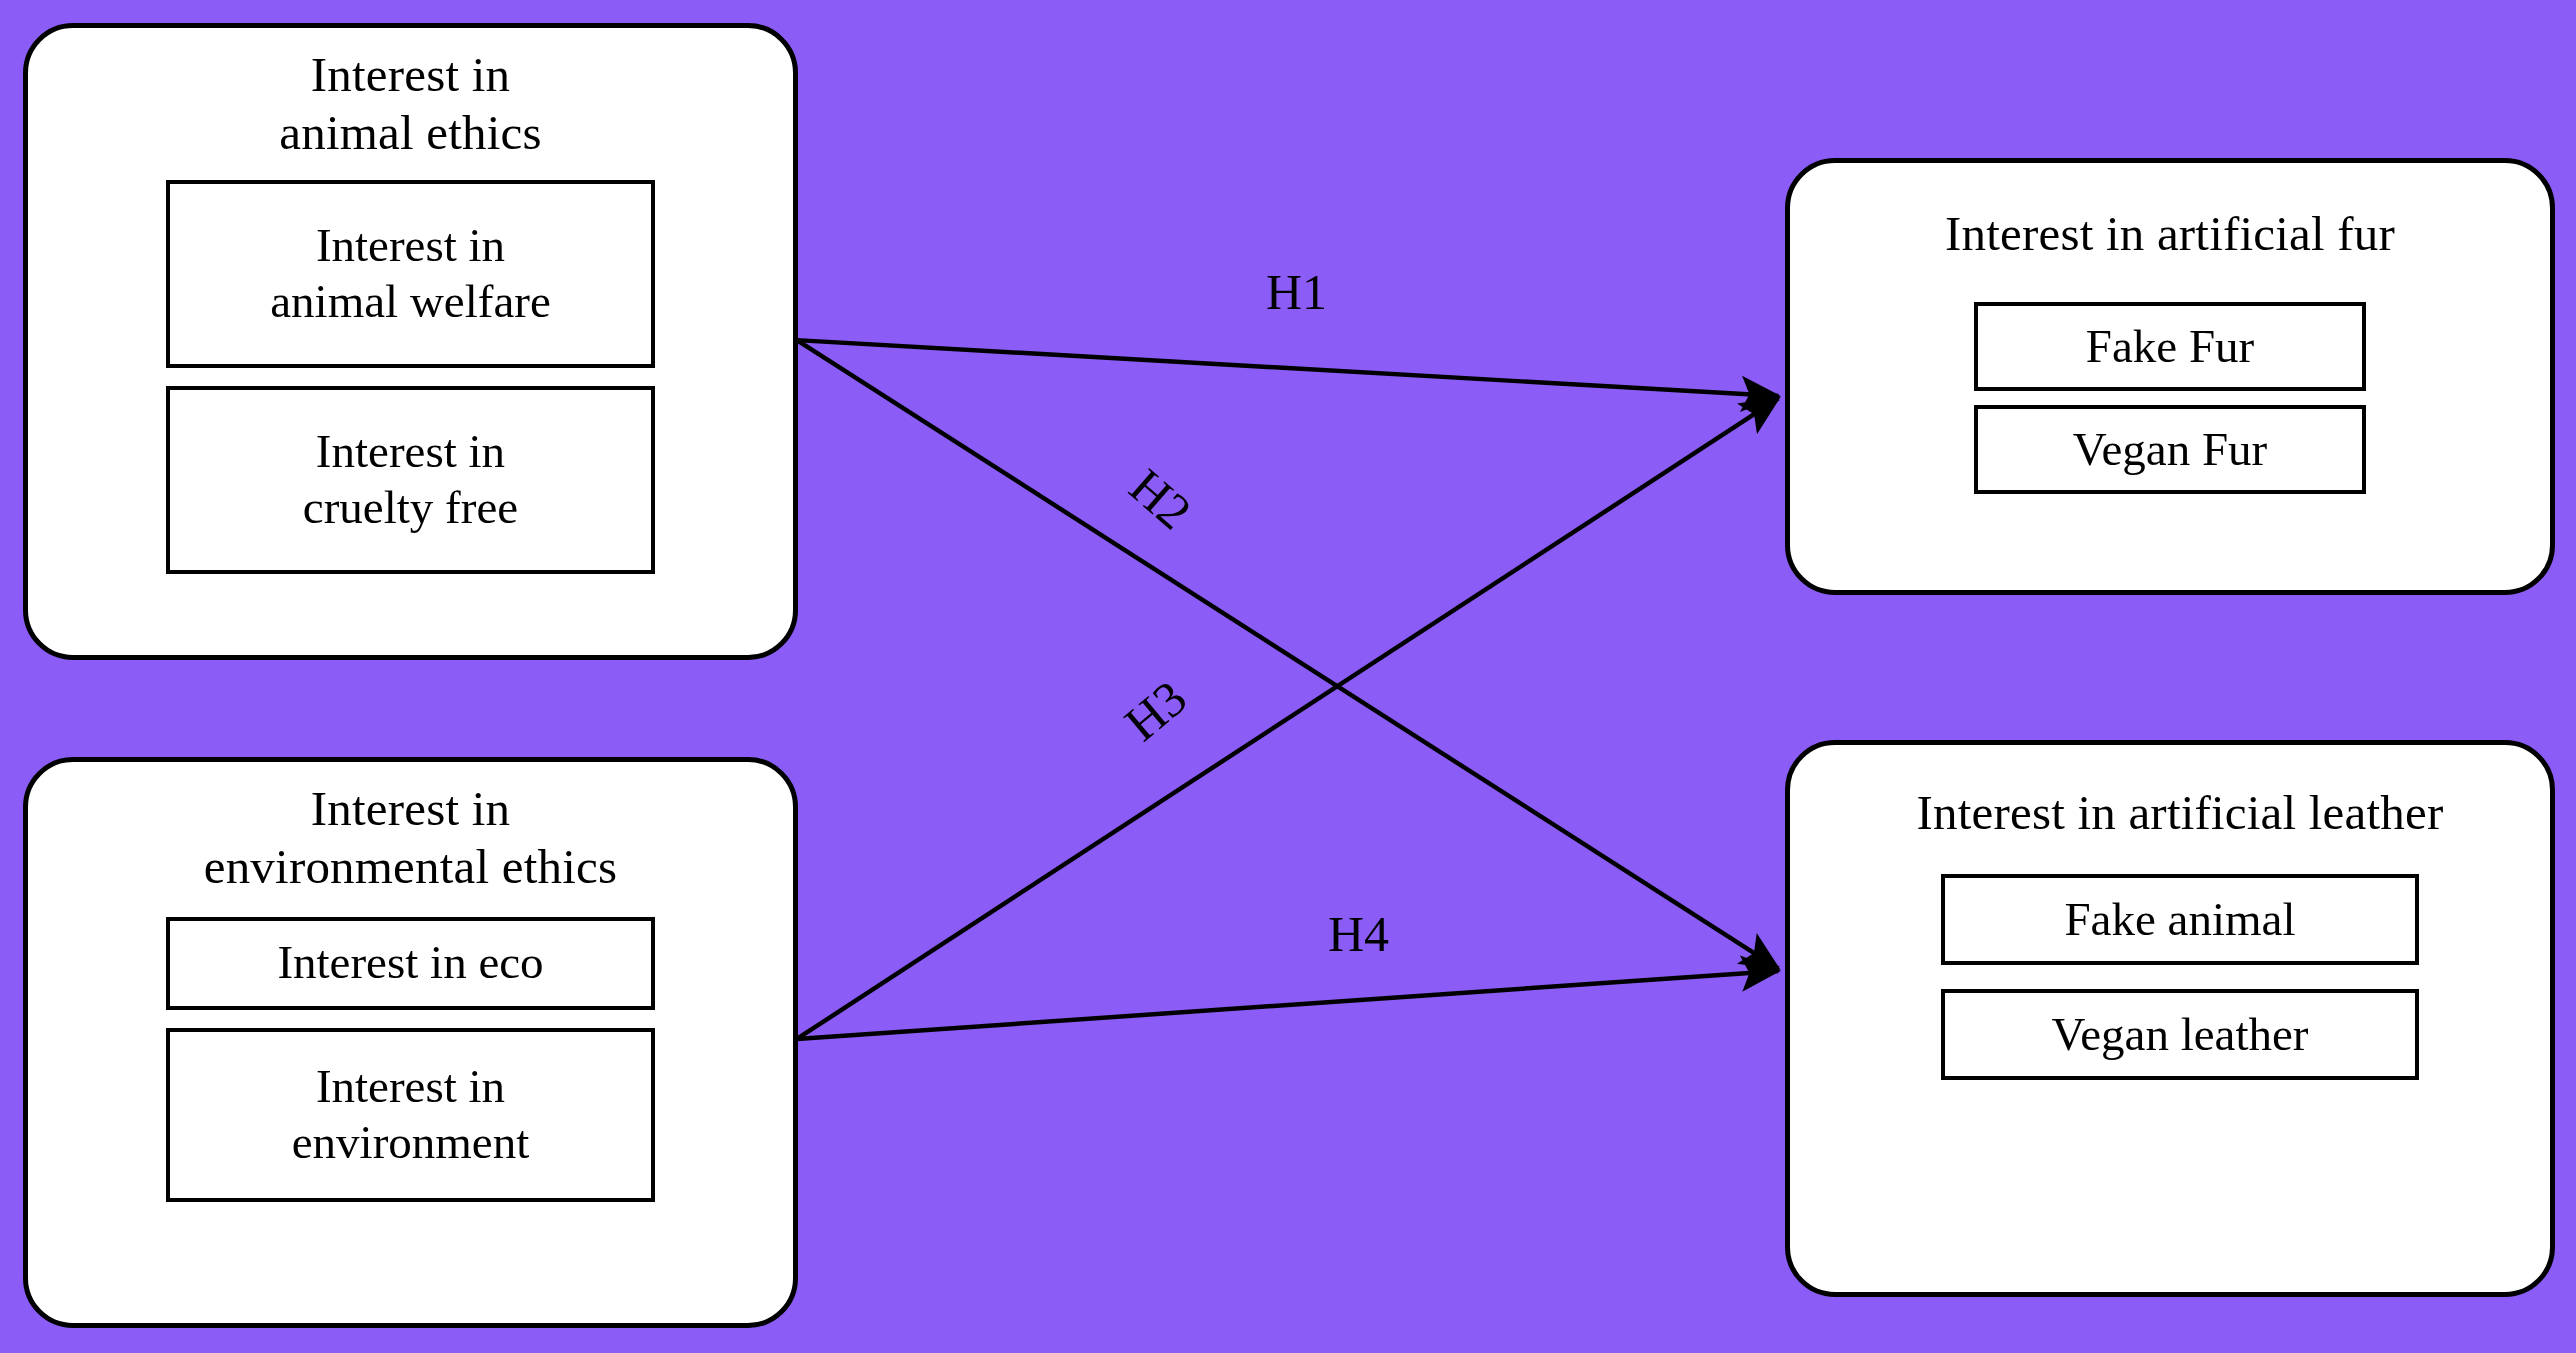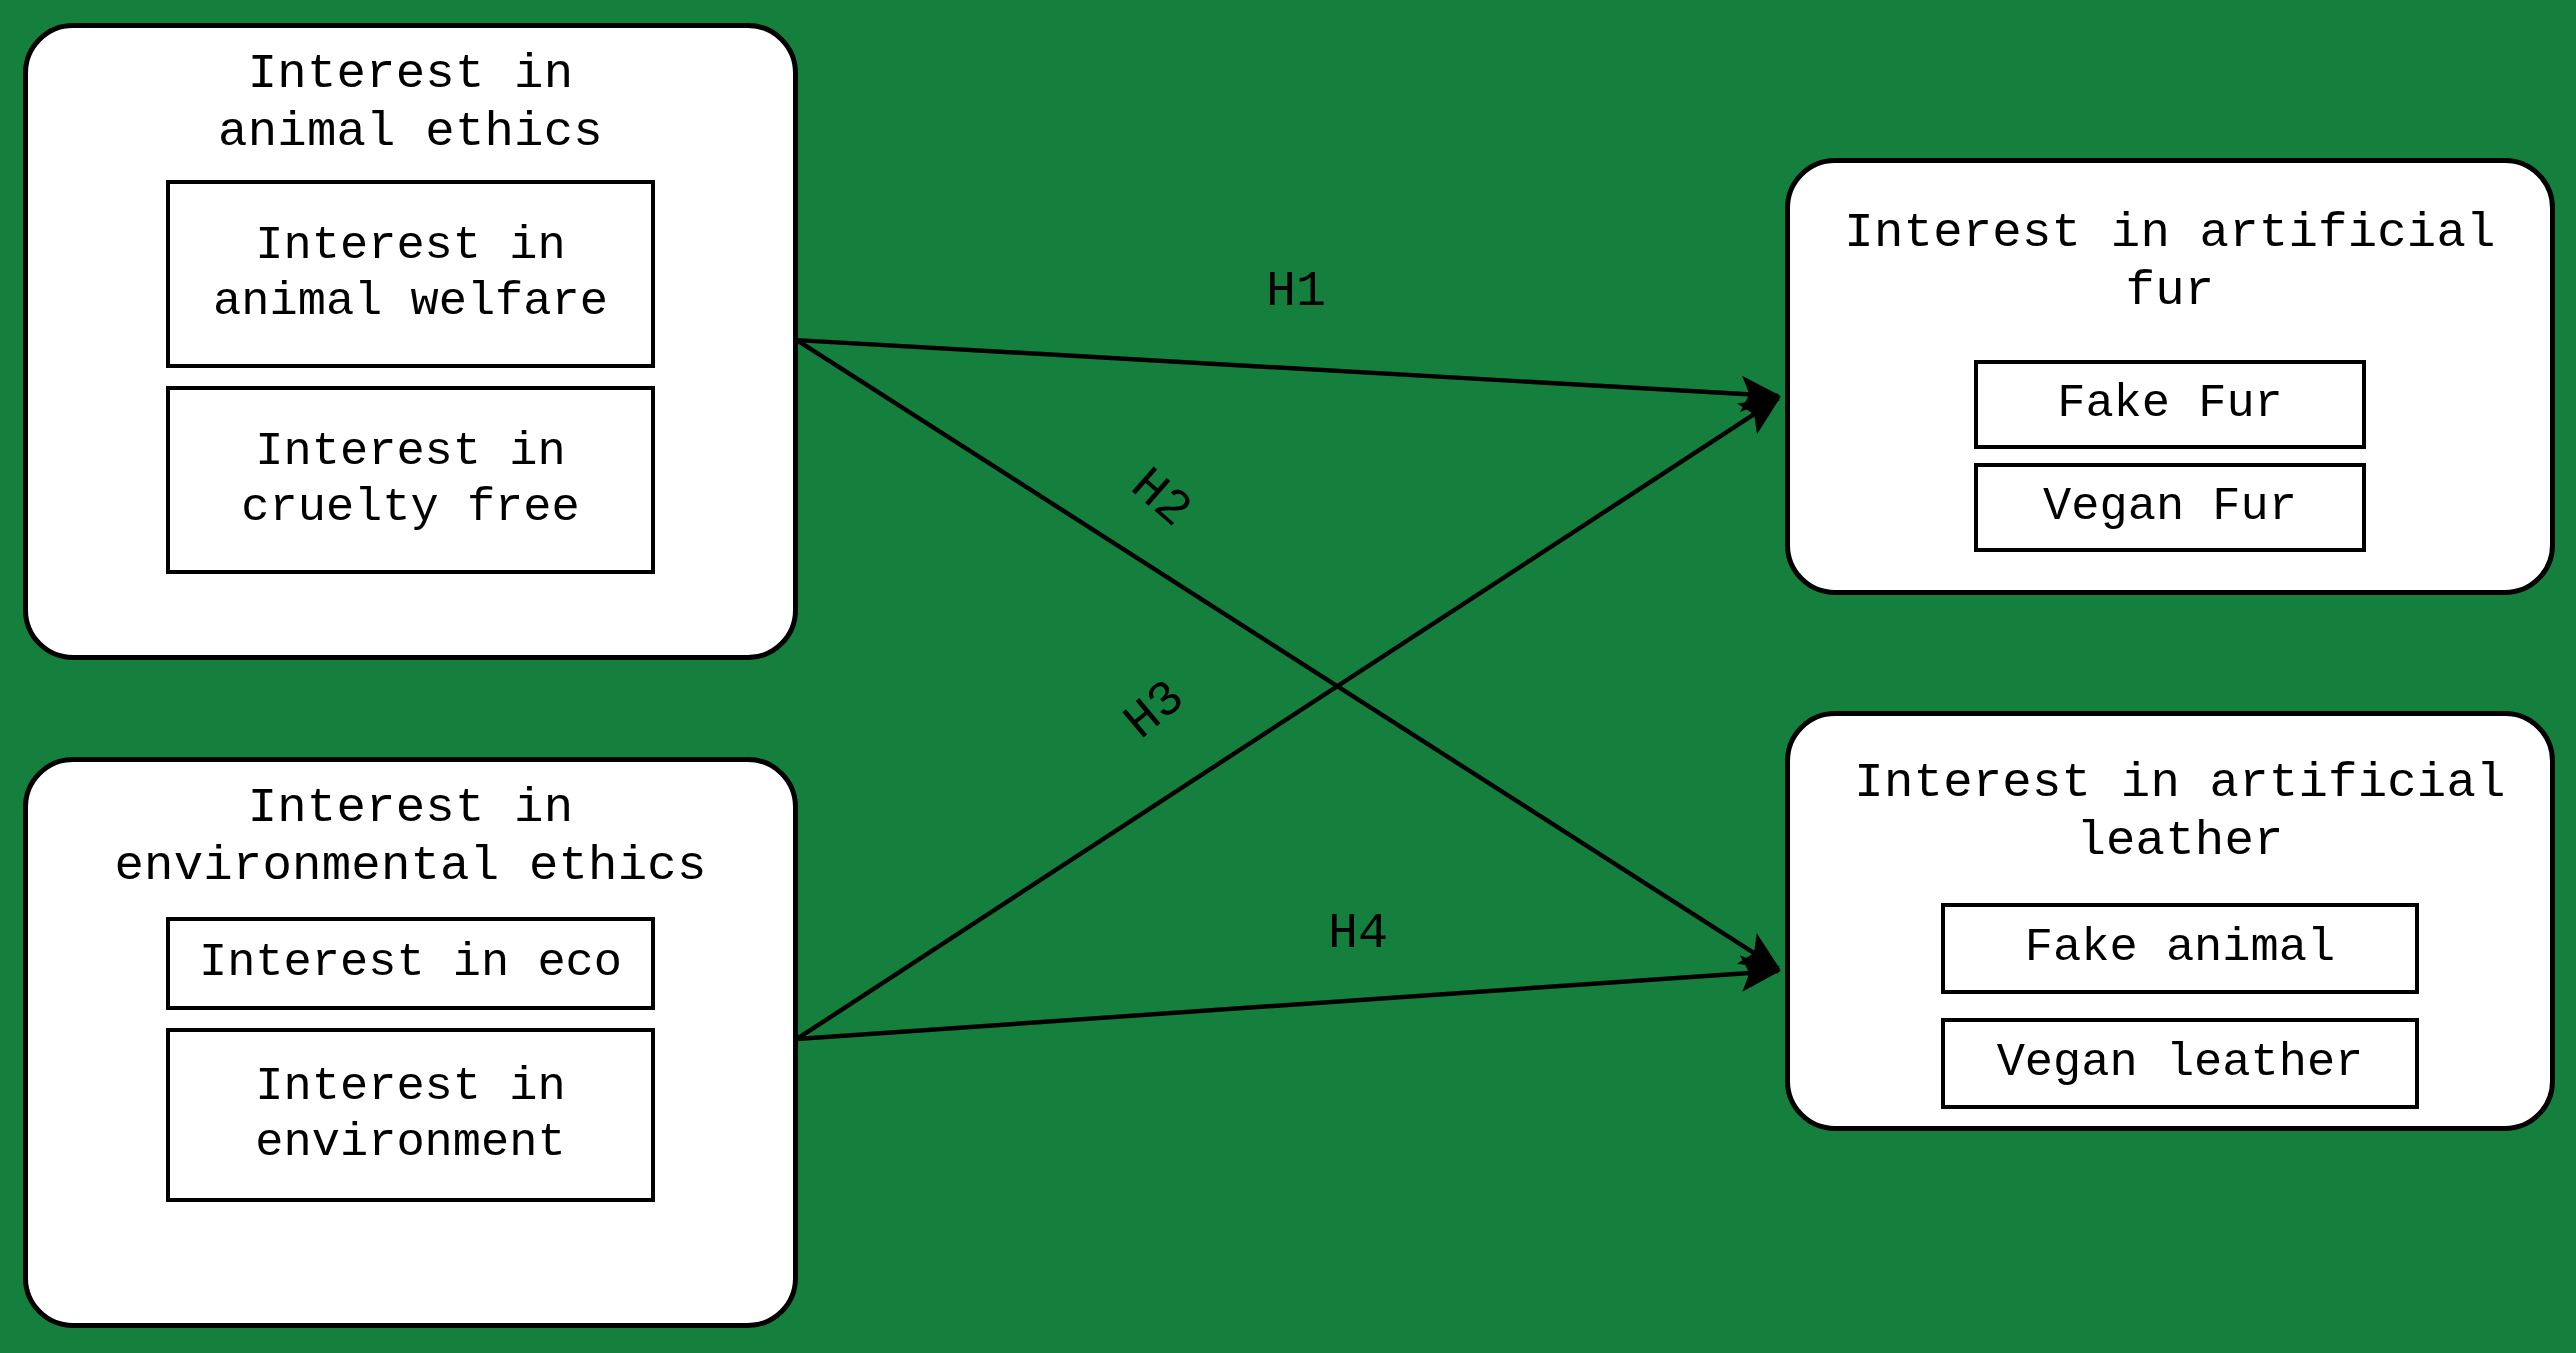--- a/index.html
+++ b/index.html
@@ -4,22 +4,22 @@
 <style>
   html, body {
     margin: 0;
     padding: 0;
     background: #ffffff;
   }
   #canvas {
     position: relative;
     width: 2576px;
     height: 1354px;
-    background: #15803d;
-    font-family: Liberation Mono, monospace;
+    background: #8b5cf6;
+    font-family: Liberation Serif, serif;
     color: #000000;
     overflow: hidden;
   }
 
   
   .construct {
     position: absolute;
     box-sizing: border-box;
     border: 5.7px solid #000000;
     border-radius: 50px;
@@ -53,21 +53,21 @@
     text-align: center;
     line-height: 1.18;
     white-space: pre-line;
     font-size: 47px;
   }
 
   
   #box-animal-ethics   { left: 23px;   top: 23px;   width: 775px;  height: 637px; }
   #box-env-ethics      { left: 23px;   top: 757px;  width: 775px;  height: 571px; }
   #box-artificial-fur  { left: 1785px; top: 158px;  width: 770px;  height: 437px; }
-  #box-artificial-leather { left: 1785px; top: 711px; width: 770px; height: 420px; padding-left: 20px; }
+  #box-artificial-leather { left: 1785px; top: 740px; width: 770px; height: 557px; padding-left: 20px; }
 
   #box-animal-ethics .construct-title   { margin-top: 18px; }
   #box-animal-ethics .indicators        { margin-top: 18px; }
   #box-animal-ethics .indicator         { width: 489px; height: 188px; }
   #box-animal-ethics .indicator + .indicator { margin-top: 18px; }
 
   #box-env-ethics .construct-title      { margin-top: 18px; }
   #box-env-ethics .indicators           { margin-top: 21px; }
   #box-env-ethics .indicator            { width: 489px; height: 93px; }
   #box-env-ethics .indicator.tall       { height: 174px; }

